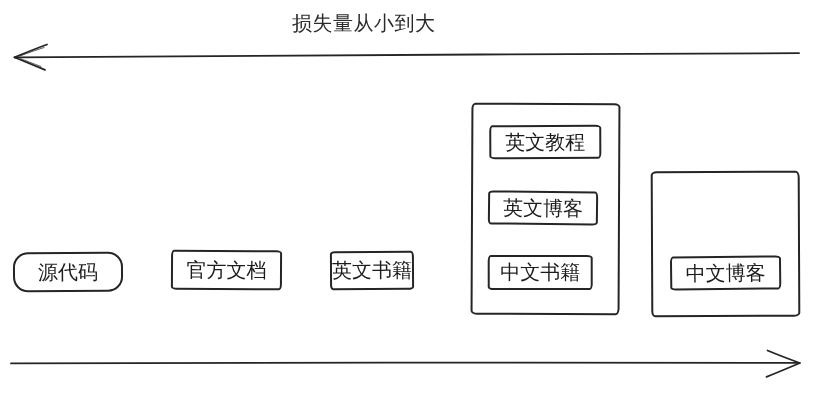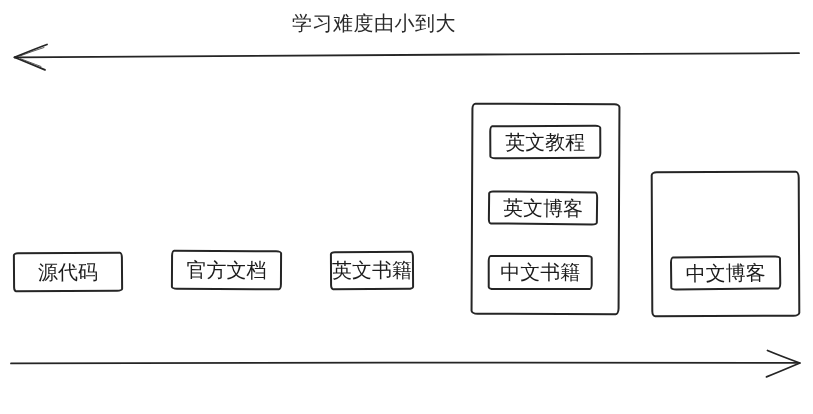--- a/index.html
+++ b/index.html
@@ -50,21 +50,21 @@
   .r2 { border-radius: 3px 6px 3px 6px / 6px 3px 6px 3px; }
 
   .group {
     position: absolute;
     box-sizing: border-box;
     border: 2px solid #252525;
     background: #ffffff;
   }
 
   
-  .b-source   { left: 13px;  top: 252px; width: 110px; height: 40px; transform: rotate(-0.4deg); }
+  .b-source   { left: 13px;  top: 252px; width: 110px; height: 40px; transform: rotate(-0.4deg); border-radius: 15px; }
   .b-official { left: 171px; top: 250px; width: 111px; height: 40px; transform: rotate(0.3deg); text-align: right; }
   .b-enbooks  { left: 330px; top: 251px; width: 84px; height: 39px; transform: rotate(-0.3deg); text-align: center; }
 
   
   .g-english  { left: 471px; top: 103px; width: 149px; height: 212px; transform: rotate(0.25deg);
                 border-radius: 4px 6px 4px 7px / 6px 4px 7px 4px; }
   .g-english .i1 { left: 16px; top: 20px;  width: 112px; height: 34px; transform: rotate(-0.5deg); }
   .g-english .i2 { left: 15px; top: 86px;  width: 110px; height: 34px; transform: rotate(0.4deg); }
   .g-english .i3 { left: 15px; top: 150px; width: 105px; height: 35px; transform: rotate(-0.3deg); }
 
@@ -89,21 +89,21 @@
       <path d="M 41 66.5 C 33 63.5, 26.5 61, 20.5 58.7" stroke-width="1" opacity="0.75"></path>
     </g>
 
     <g>
       <path d="M 11 363.4 C 270 362.8, 540 362.1, 798 362.8" stroke-width="1.8"></path>
       <path d="M 767.5 350.5 C 779 355.3, 790 359.4, 799.8 363" stroke-width="1.8"></path>
       <path d="M 799.8 363 C 789 367.6, 778 372.3, 766.5 376.8" stroke-width="1.8"></path>
     </g>
   </svg>
 
-  <div class="axis-label top">学习难度由小到大</div>
+  <div class="axis-label top">损失量从小到大</div>
 
 
   <div class="box r1 b-source">
     <span>源代码</span>
   </div>
 
   <div class="box r2 b-official">
     <span>官方文档</span>
   </div>
 

